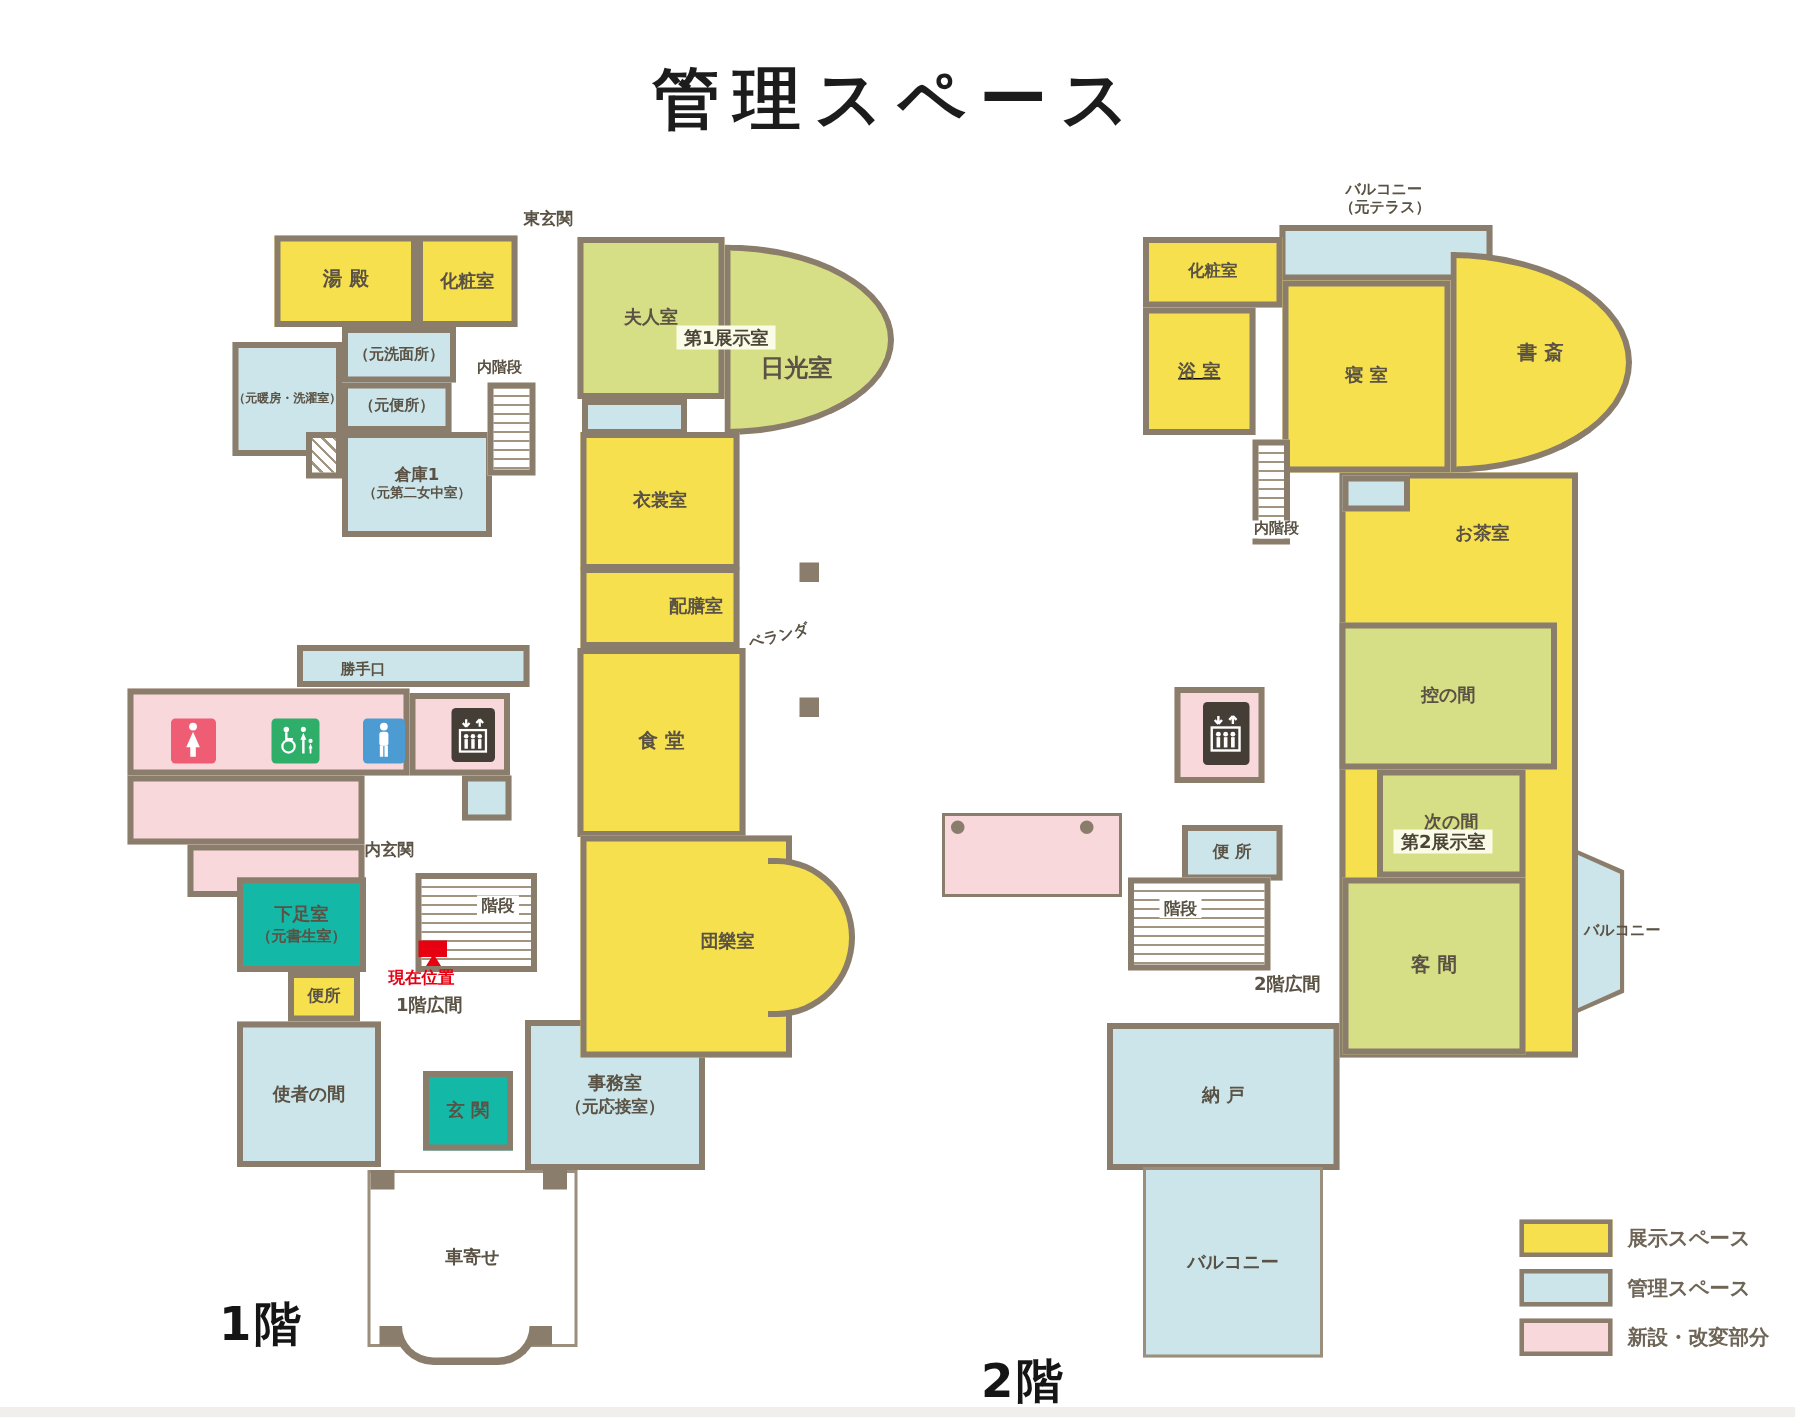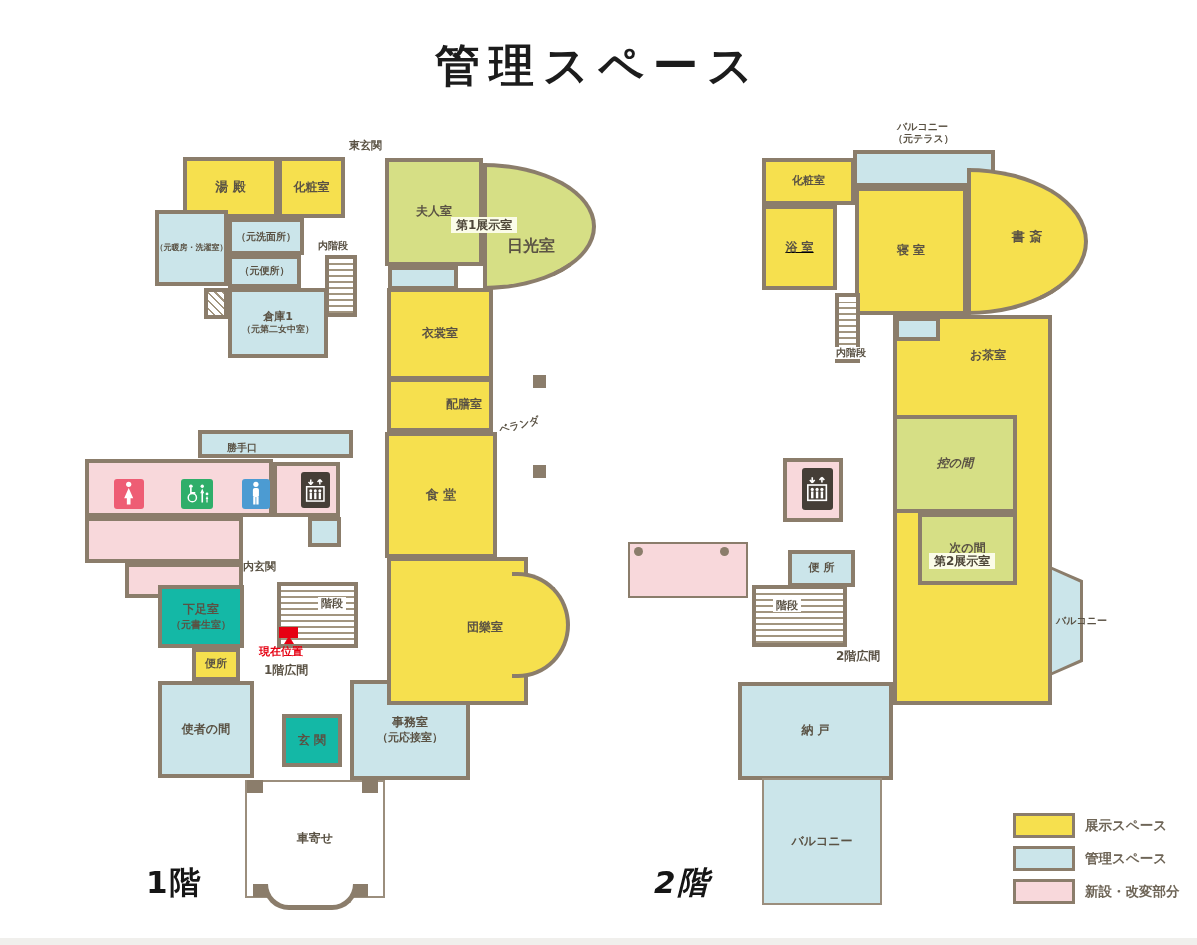--- a/index.html
+++ b/index.html
@@ -51,29 +51,29 @@
   .marker-text{position:absolute;color:#e60012;font-weight:bold;white-space:nowrap;z-index:8;}
   .arch{position:absolute;border:5px solid #8b7d6b;border-top:none;border-radius:0 0 55px 55px;background:#fff;box-sizing:border-box;z-index:2;}
   .page-edge{position:absolute;left:0;right:0;bottom:0;height:7px;background:#f0efec;}
 </style>
 </head>
 <body>
 
 <div id="canvas">
   <h1 class="title">管理スペース</h1>
   <div class="floor-big" id="floor1-label" style="left: 146px; top: 862px;">1階</div>
-  <div class="floor-big" id="floor2-label" style="left: 654px; top: 862px; font-style: italic;">2階</div>
+  <div class="floor-big" id="floor2-label" style="left: 654px; top: 900px;">2階</div>
   <div class="page-edge"></div>
 <div class="room t-ex" style="left: 183px; top: 157px; width: 95px; height: 61px;">
       <span class="room-label" style="font-size: 13px;">湯 殿</span>
     </div>
     <div class="room t-ex" style="left: 278px; top: 157px; width: 67px; height: 61px;">
       <span class="room-label" style="font-size: 12px;">化粧室</span>
     </div>
-    <div class="room t-ad" style="left: 155px; top: 210px; width: 73px; height: 76px;">
+    <div class="room t-ad" style="left: 155px; top: 228px; width: 73px; height: 76px;">
       <span class="room-label" style="font-size: 8px;">（元暖房・洗濯室）</span>
     </div>
     <div class="room t-ad" style="left: 228px; top: 218px; width: 76px; height: 37px;">
       <span class="room-label" style="font-size: 10px;">（元洗面所）</span>
     </div>
     <div class="room t-ad" style="left: 228px; top: 255px; width: 73px; height: 33px;">
       <span class="room-label" style="font-size: 10px; font-family: Liberation Mono, monospace;">（元便所）</span>
     </div>
     <div class="room t-ad" style="left: 228px; top: 288px; width: 100px; height: 70px;">
       <span class="room-label" style="font-size: 11px;">倉庫1</span>
@@ -186,25 +186,28 @@
     </div>
     <div class="room t-ex" style="left: 855px; top: 187px; width: 112px; height: 128px;">
       <span class="room-label" style="font-size: 12px;">寝 室</span>
     </div>
     <div class="room t-ex" style="left: 967px; top: 168px; width: 121px; height: 147px; border-radius: 0px 100% 100% 0px / 0px 50% 50% 0px;">
       <span class="room-label abs" style="font-size: 13px; left: 56px; top: 65px;">書 斎</span>
     </div>
     <div class="room t-st" style="left: 835px; top: 293px; width: 25px; height: 70px;"></div>
     <div class="room t-ex" style="left: 893px; top: 315px; width: 159px; height: 390px;"></div>
     <div class="room t-ad" style="left: 895px; top: 317px; width: 45px; height: 24px;"></div>
-    <div class="room t-g" style="left: 893px; top: 415px; width: 124px; height: 98px; font-style: italic;">
+    <div class="room t-g" style="left: 893px; top: 415px; width: 145px; height: 98px;">
       <span class="room-label" style="font-size: 12px;">控の間</span>
     </div>
     <div class="room t-g" style="left: 918px; top: 513px; width: 99px; height: 72px;">
       <span class="room-label" style="font-size: 12px;">次の間</span>
+    </div>
+    <div class="room t-g" style="left: 895px; top: 585px; width: 122px; height: 118px;">
+      <span class="room-label" style="font-size: 13px;">客 間</span>
     </div>
     <div class="clipwrap" style="left: 1050px; top: 566px; width: 33px; height: 110px; clip-path: polygon(0px 0px, 100% 13%, 100% 87%, 0px 100%);">
       <div class="clipinner t-ad" style="clip-path: polygon(0px 0px, 100% 13%, 100% 87%, 0px 100%);"></div>
     </div>
     <div class="room t-nw" style="left: 783px; top: 458px; width: 60px; height: 64px;"></div>
     <div class="room t-nw" style="left: 628px; top: 542px; width: 120px; height: 56px; border-width: 2px;"></div>
     <div class="room t-dot" style="left: 634px; top: 547px; width: 9px; height: 9px;"></div>
     <div class="room t-dot" style="left: 720px; top: 547px; width: 9px; height: 9px;"></div>
     <div class="room t-ad" style="left: 788px; top: 550px; width: 67px; height: 37px;">
       <span class="room-label" style="font-size: 11px;">便 所</span>

